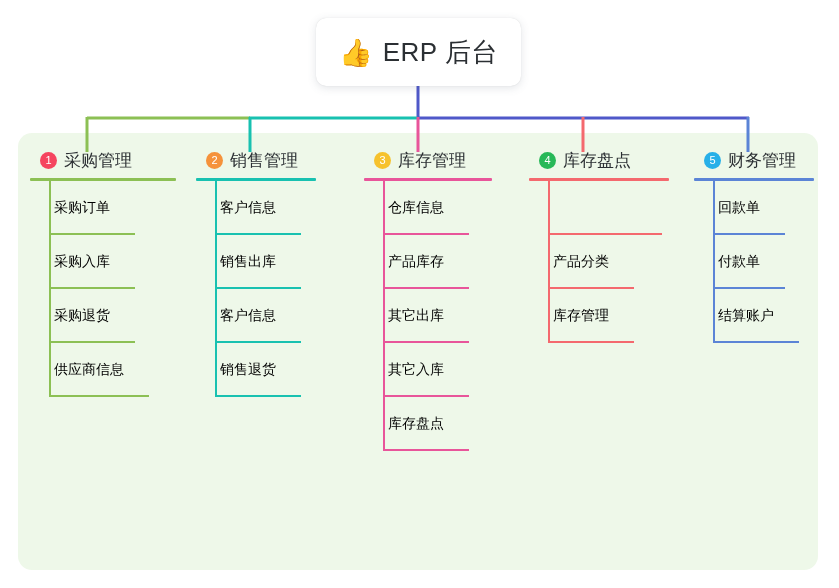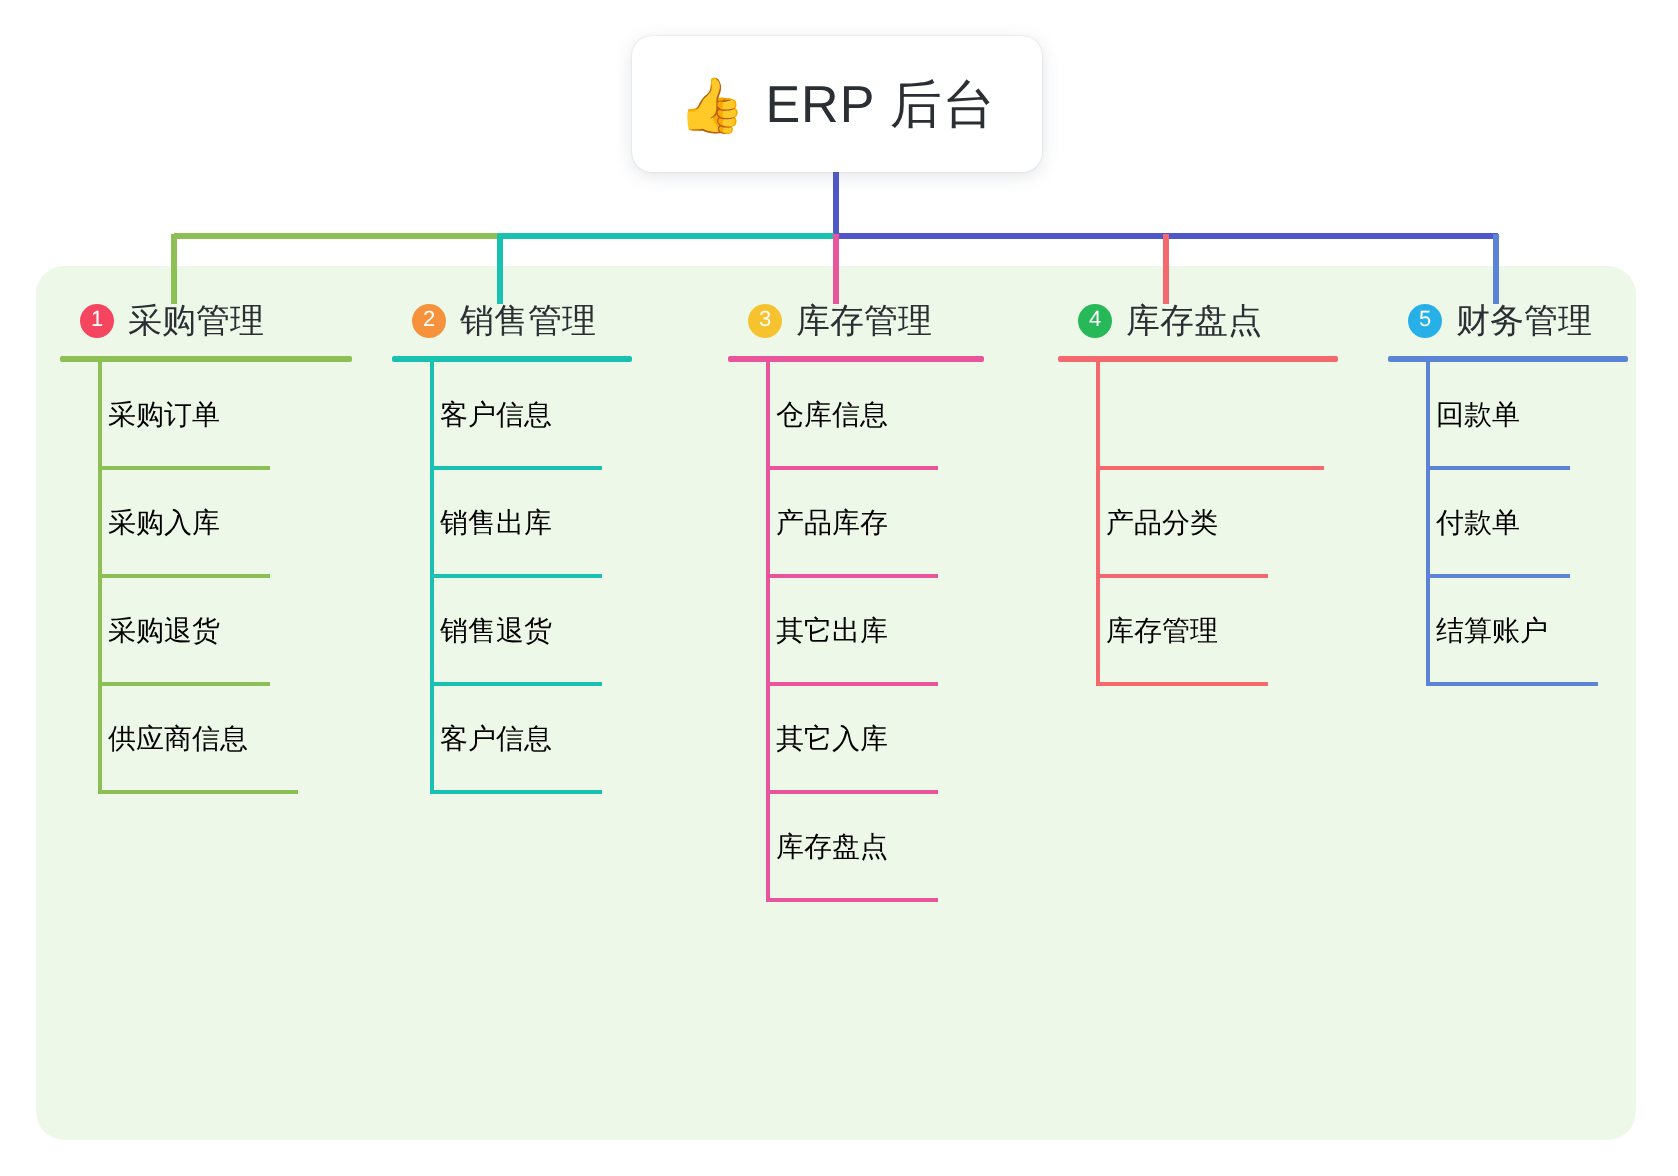--- a/index.html
+++ b/index.html
@@ -209,26 +209,26 @@
         <span class="leaf-label">客户信息</span>
         <div class="leaf-rule" style="width: 86px; background: rgb(24, 193, 176);"></div>
       </div>
       <div class="leaf">
         <div class="leaf-spine" style="background: rgb(24, 193, 176);"></div>
         <span class="leaf-label">销售出库</span>
         <div class="leaf-rule" style="width: 86px; background: rgb(24, 193, 176);"></div>
       </div>
       <div class="leaf">
         <div class="leaf-spine" style="background: rgb(24, 193, 176);"></div>
+        <span class="leaf-label">客户信息</span>
+        <div class="leaf-rule" style="width: 86px; background: rgb(24, 193, 176);"></div>
+      </div>
+      <div class="leaf">
+        <div class="leaf-spine" style="background: rgb(24, 193, 176);"></div>
         <span class="leaf-label">销售退货</span>
-        <div class="leaf-rule" style="width: 86px; background: rgb(24, 193, 176);"></div>
-      </div>
-      <div class="leaf">
-        <div class="leaf-spine" style="background: rgb(24, 193, 176);"></div>
-        <span class="leaf-label">客户信息</span>
         <div class="leaf-rule" style="width: 86px; background: rgb(24, 193, 176);"></div>
       </div>
     </div>
   </div>
 
   <div class="branch" style="left:364px; top:148px; width:128px;">
     <div class="branch-header">
       <span class="badge" style="background: rgb(246, 194, 45);">3</span>
       <span class="branch-title">库存管理</span>
     </div>

